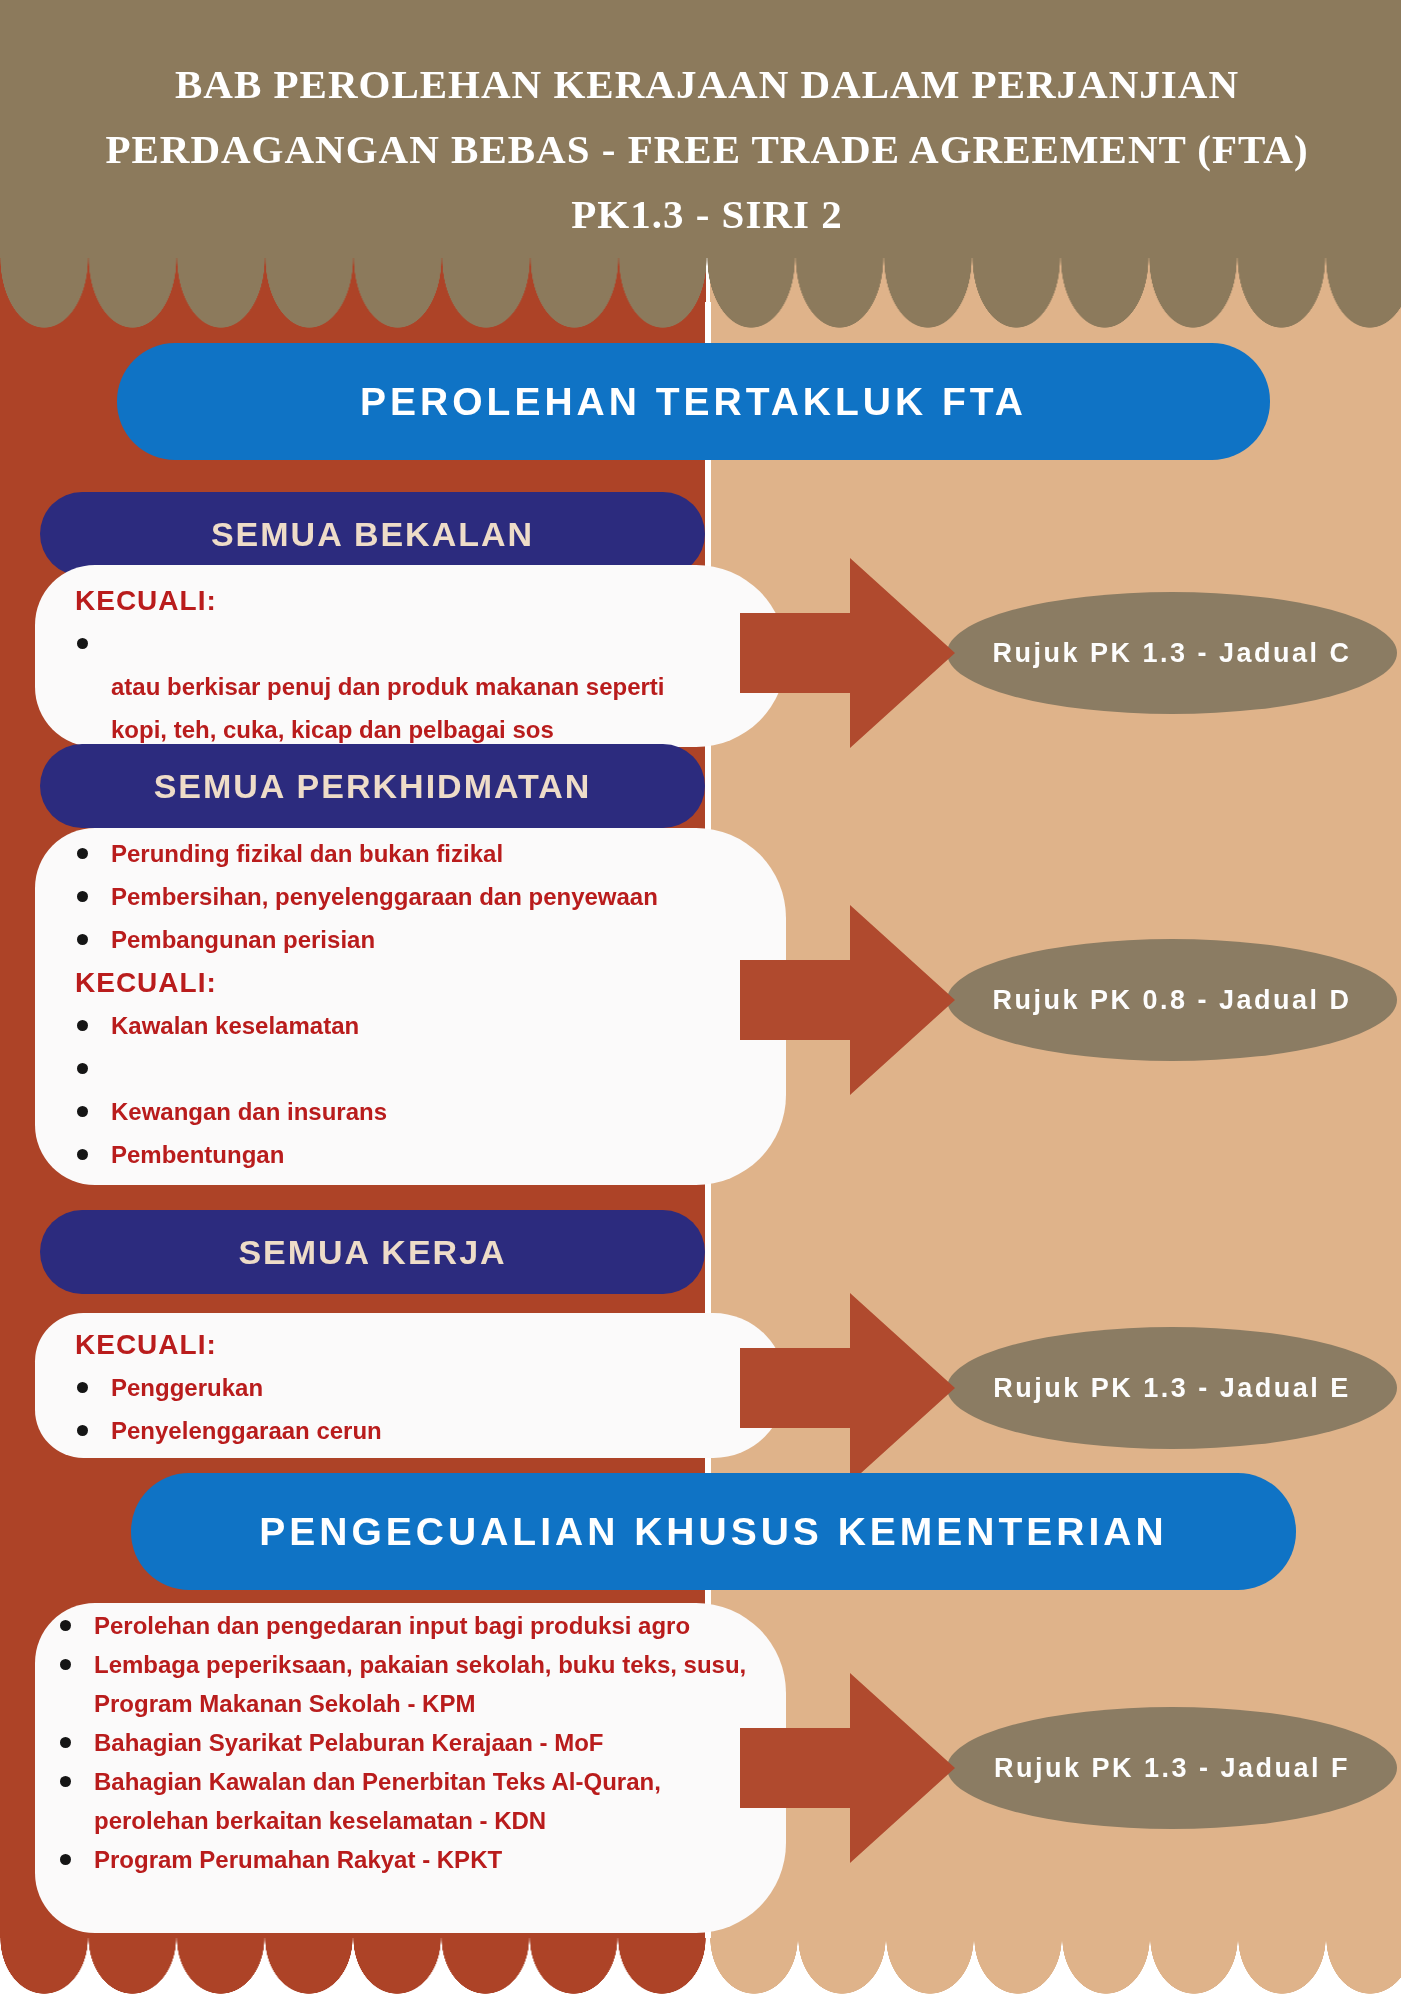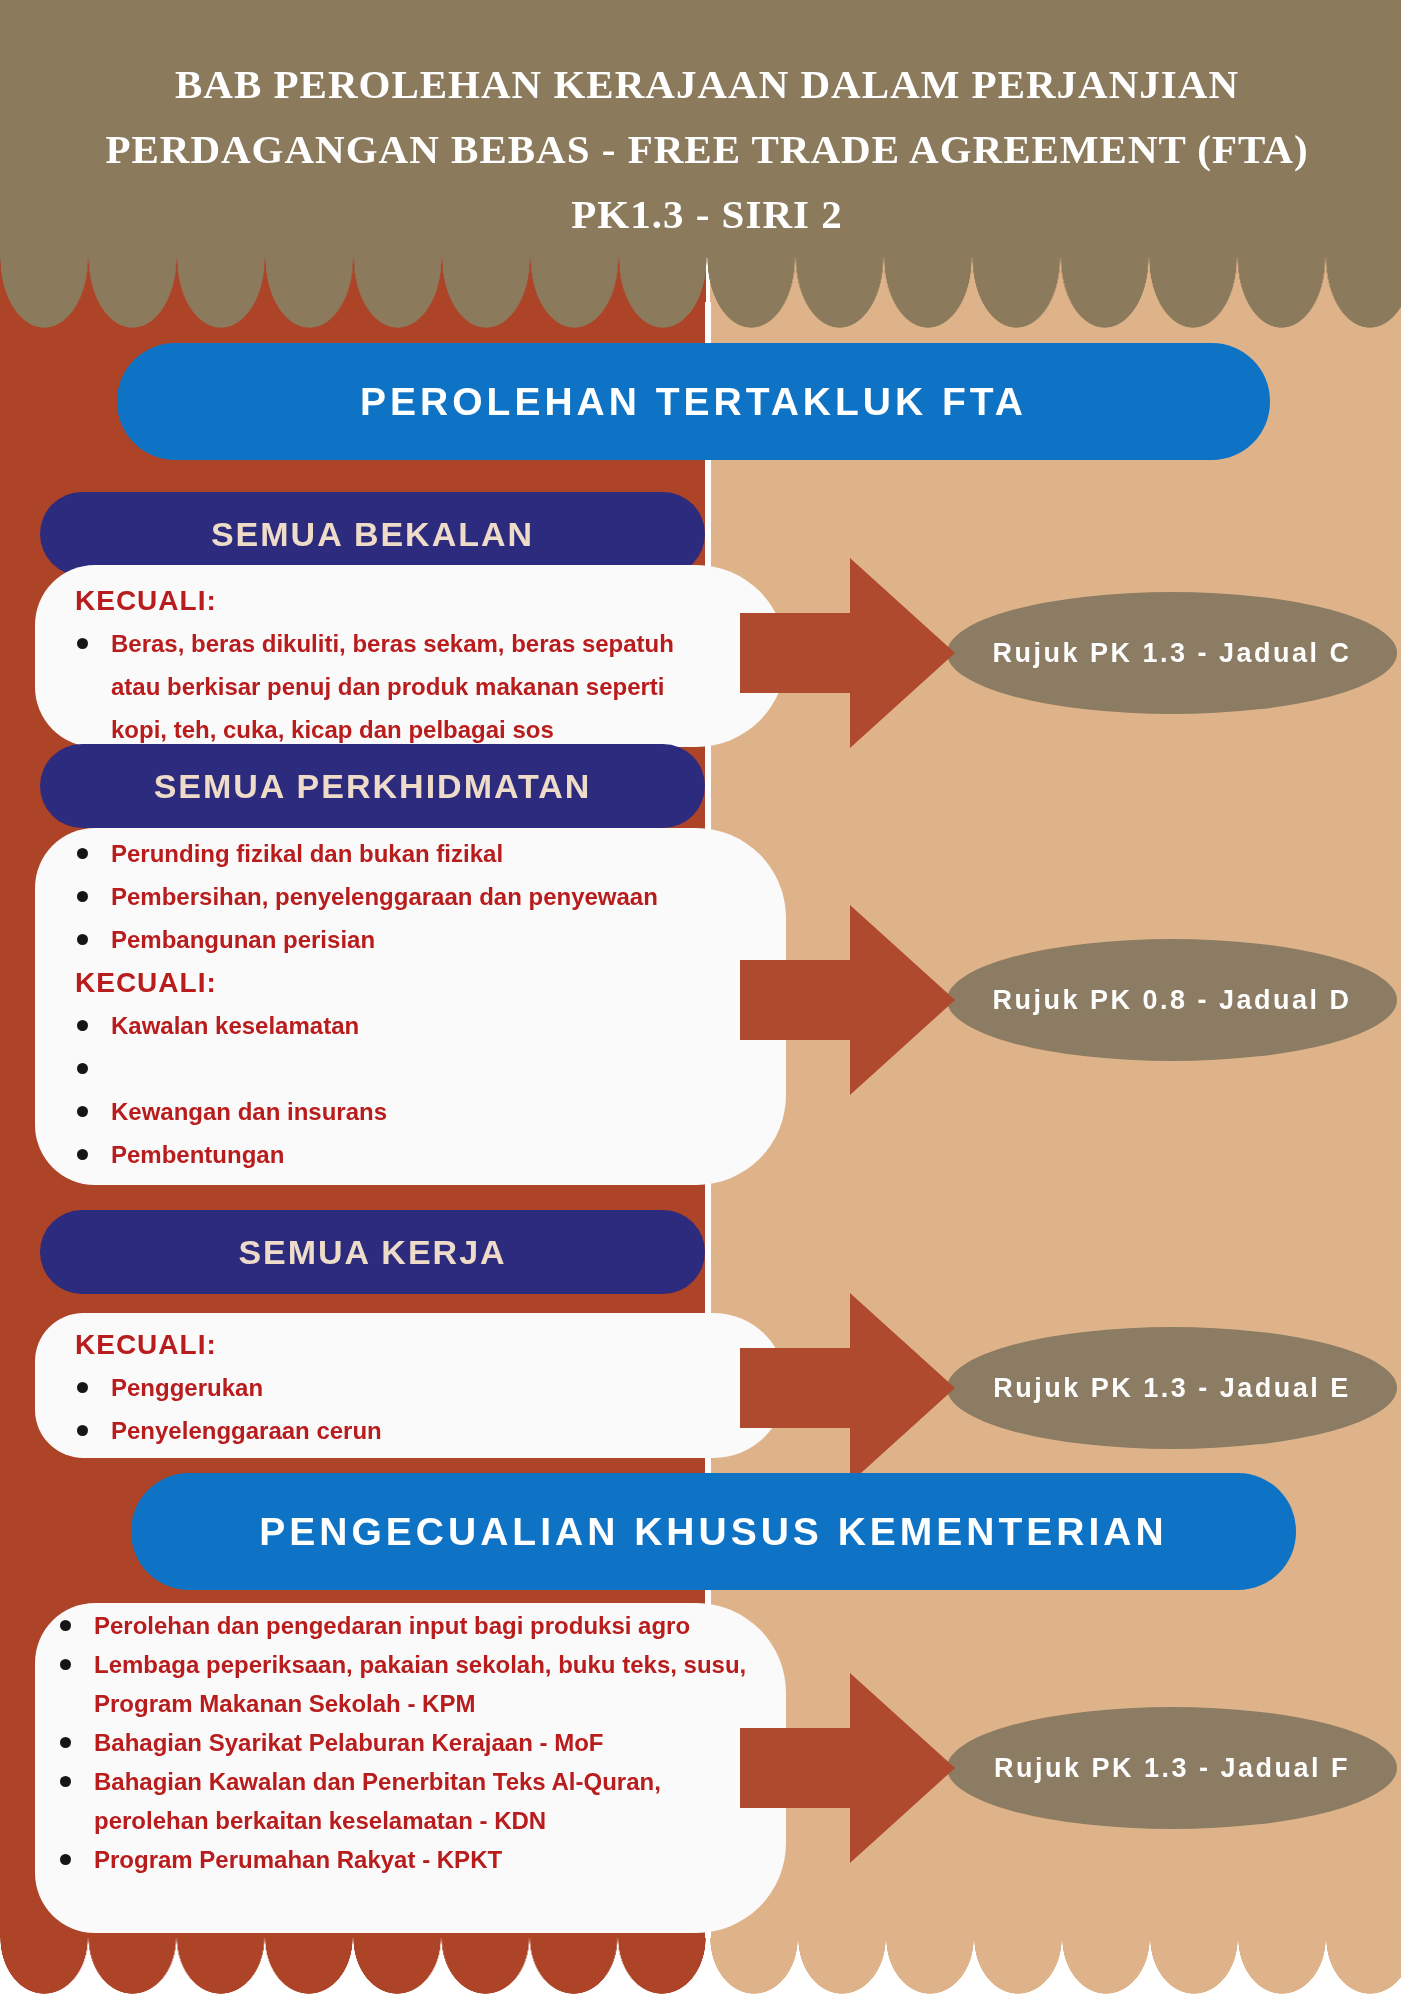--- a/index.html
+++ b/index.html
@@ -85,21 +85,20 @@
   <div class="pill pill1">SEMUA BEKALAN</div>
   <div class="wbox box1">
 
       <div class="line label nodot">
 
         <span class="txt">KECUALI:</span>
       </div>
 
       <div class="line">
         <span class="dot"></span>
-        <span class="txt">Beras, beras dikuliti, beras sekam, beras sepatuh</span>
       </div>
 
       <div class="line nodot">
         <span class="dot"></span>
         <span class="txt">atau berkisar penuj dan produk makanan seperti</span>
       </div>
 
       <div class="line nodot">
         <span class="dot"></span>
         <span class="txt">kopi, teh, cuka, kicap dan pelbagai sos</span>

